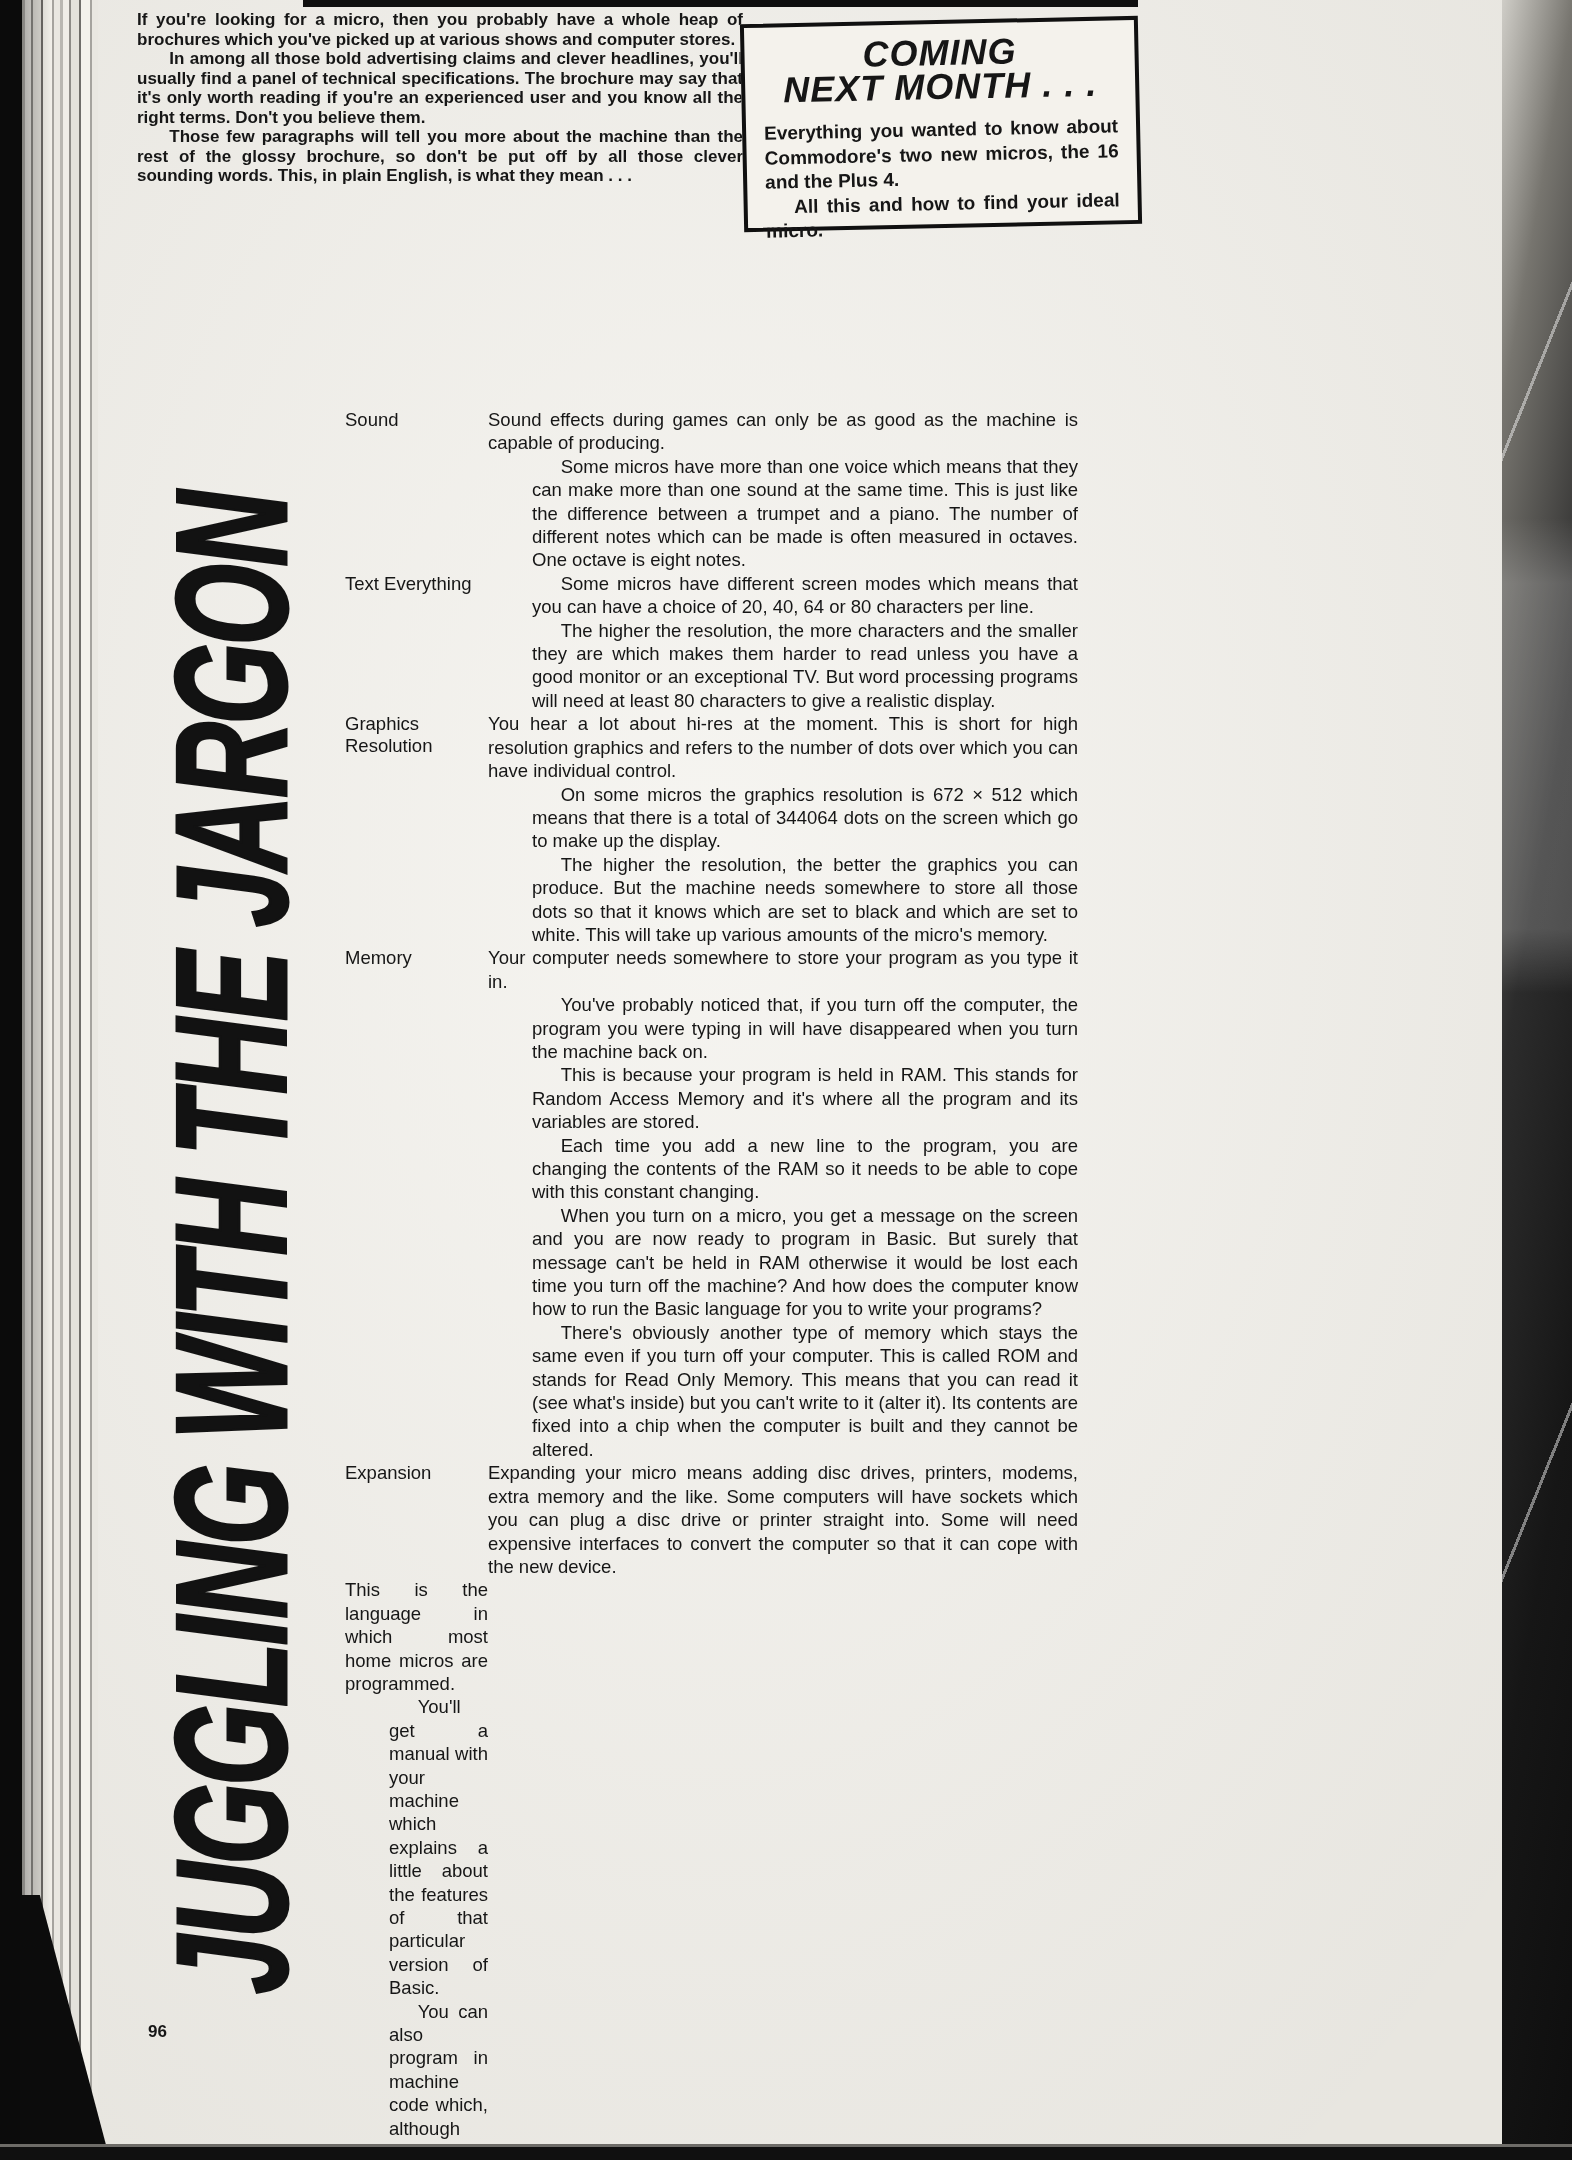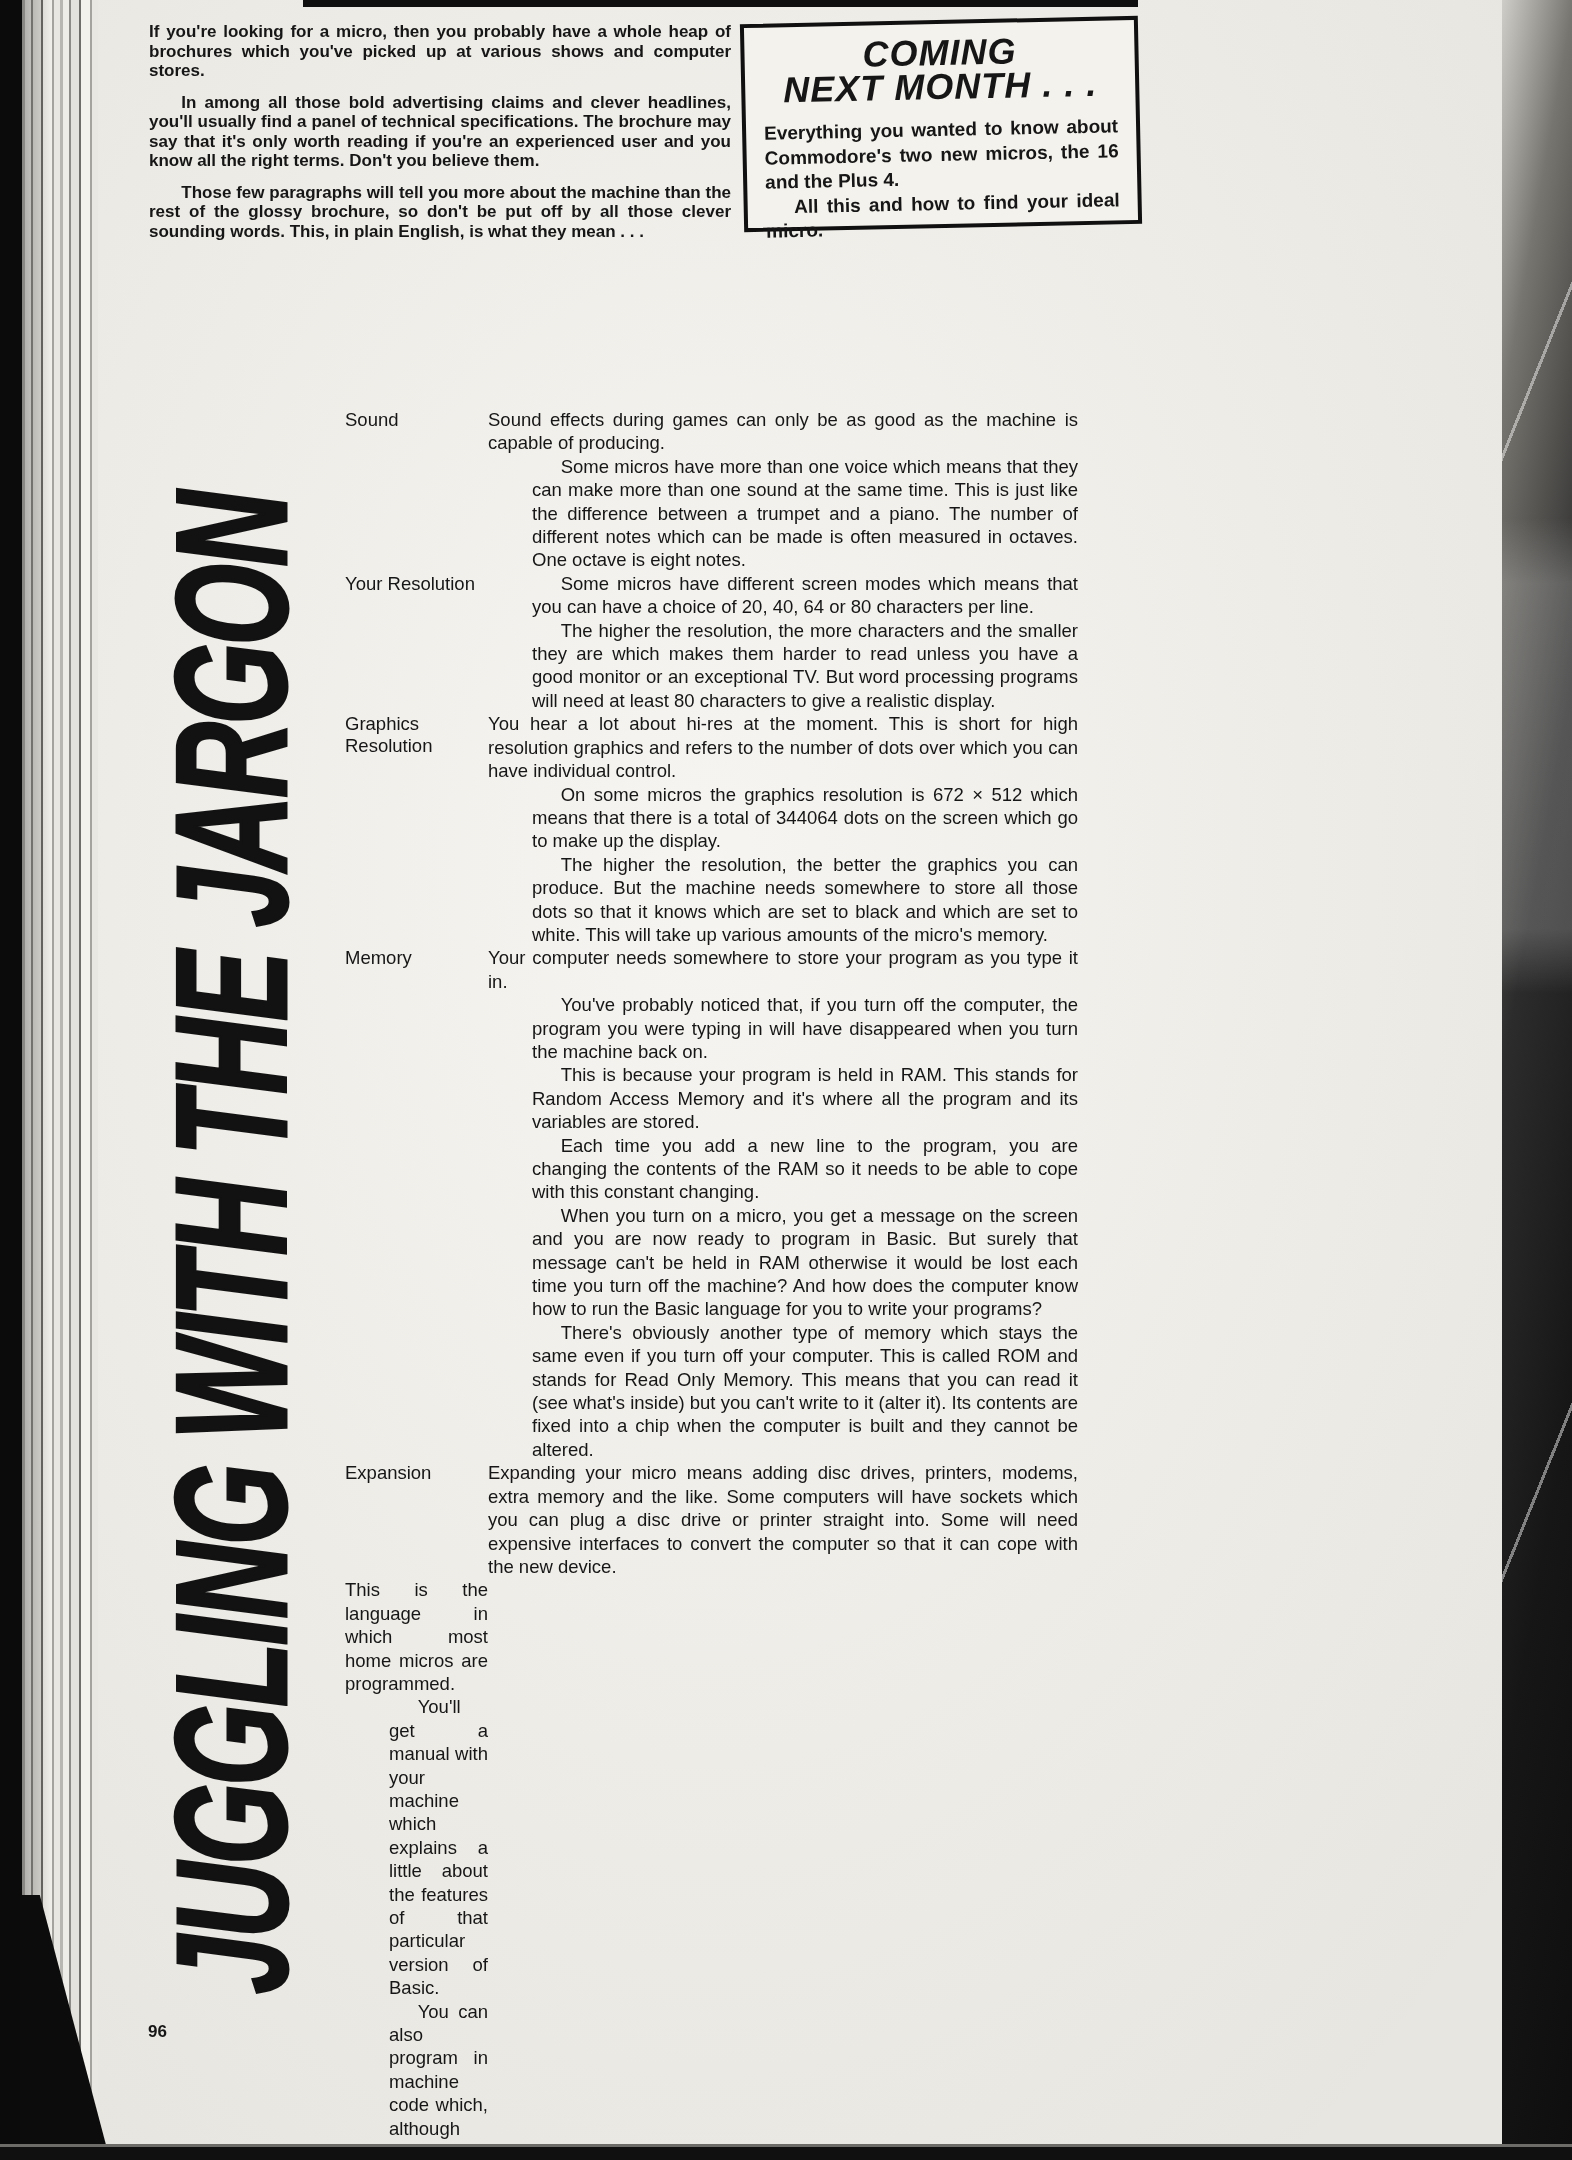--- a/index.html
+++ b/index.html
@@ -38,21 +38,21 @@
   .right-edge:after{
     content:"";position:absolute;inset:0;
     background:repeating-linear-gradient(112deg, transparent 0 170px, rgba(255,255,255,0.45) 170px 173px, transparent 173px 420px);
   }
   .bottom-bar{position:absolute;left:0;top:2144px;width:1572px;height:16px;background:#101010;border-top:3px solid #6e6c68;}
   .top-rule{position:absolute;left:303px;top:0;width:835px;height:7px;background:#0f0f0f;}
 
   
   .intro{position:absolute;left:137px;top:10px;width:606px;
     font-size:17px;font-weight:bold;line-height:19.5px;text-align:justify;}
-  .intro p{margin:12px;}
+  .intro p{margin:0;}
   .intro p.ind{text-indent:1.9em;}
 
   
   .next-box{
     position:absolute;left:742px;top:20px;width:398px;height:208px;
     border:4px solid #101010;background:#f4f2ec;transform:rotate(-1.2deg);
     box-sizing:border-box;padding:8px 18px 0 18px;
   }
   .nb-title{font-style:italic;font-weight:bold;font-size:36px;line-height:34px;text-align:center;letter-spacing:1px;margin-top:4px;}
   .nb-body{margin-top:14px;font-size:19px;font-weight:bold;line-height:24.5px;text-align:justify;}
@@ -114,21 +114,21 @@
   </div>
 
   <div class="glossary">
 
     <div class="term">Sound</div>
     <div class="defs">
       <p>Sound effects during games can only be as good as the machine is capable of producing.</p>
       <p class="ind">Some micros have more than one voice which means that they can make more than one sound at the same time. This is just like the difference between a trumpet and a piano. The number of different notes which can be made is often measured in octaves. One octave is eight notes.</p>
     </div>
 
-    <div class="term">Your Resolution</div>
+    <div class="term">Text Everything</div>
     <div class="defs">
       <p class="ind">Some micros have different screen modes which means that you can have a choice of 20, 40, 64 or 80 characters per line.</p>
       <p class="ind">The higher the resolution, the more characters and the smaller they are which makes them harder to read unless you have a good monitor or an exceptional TV. But word processing programs will need at least 80 characters to give a realistic display.</p>
     </div>
 
     <div class="term">Graphics Resolution</div>
     <div class="defs">
       <p>You hear a lot about hi-res at the moment. This is short for high resolution graphics and refers to the number of dots over which you can have individual control.</p>
       <p class="ind">On some micros the graphics resolution is 672 × 512 which means that there is a total of 344064 dots on the screen which go to make up the display.</p>
       <p class="ind">The higher the resolution, the better the graphics you can produce. But the machine needs somewhere to store all those dots so that it knows which are set to black and which are set to white. This will take up various amounts of the micro's memory.</p>

